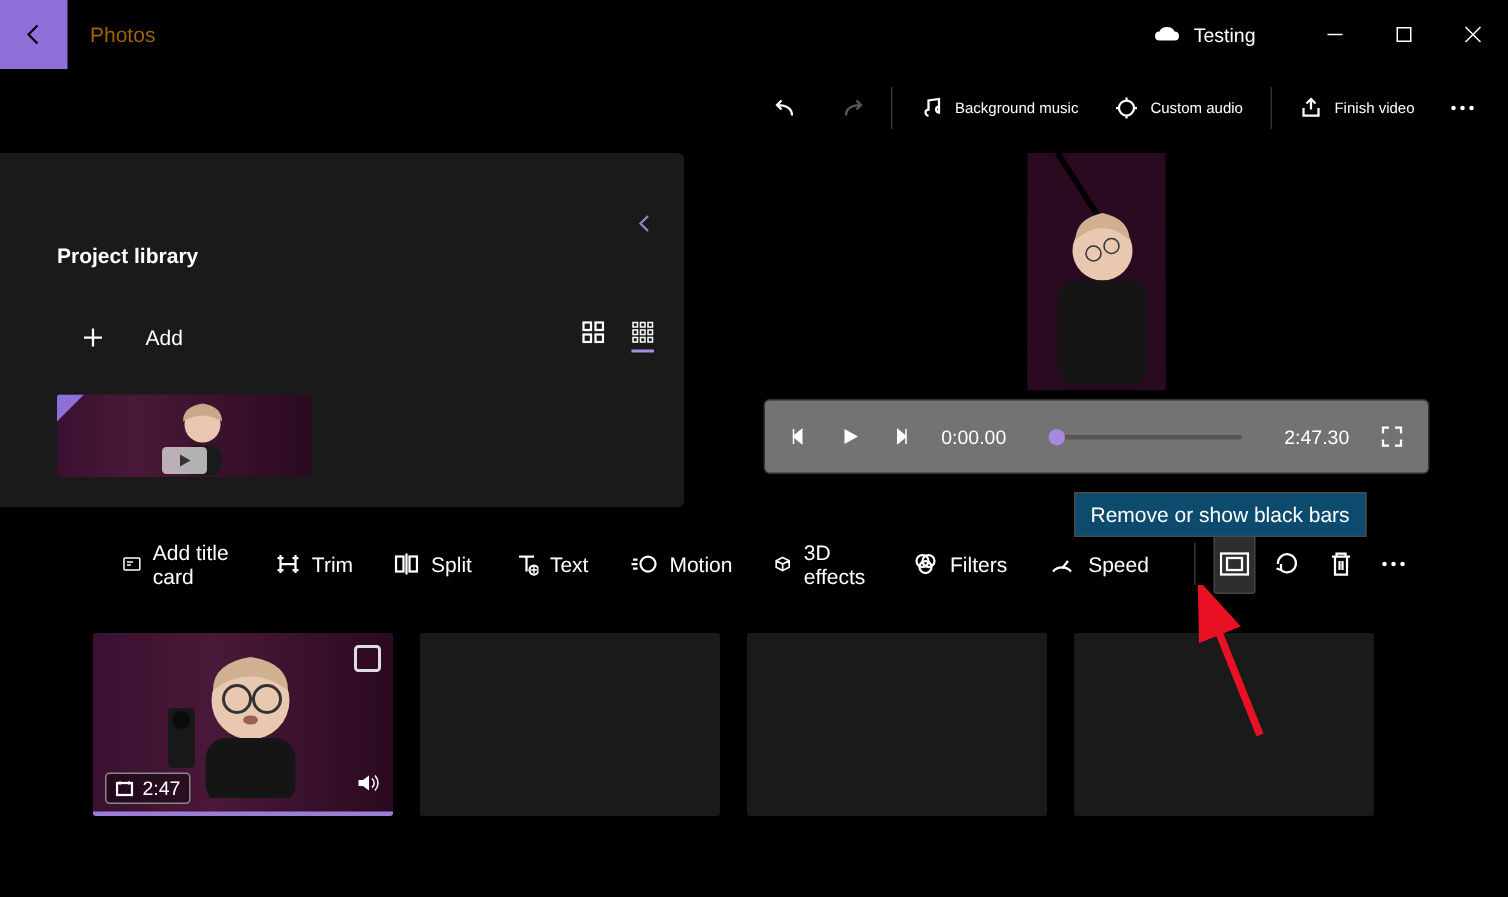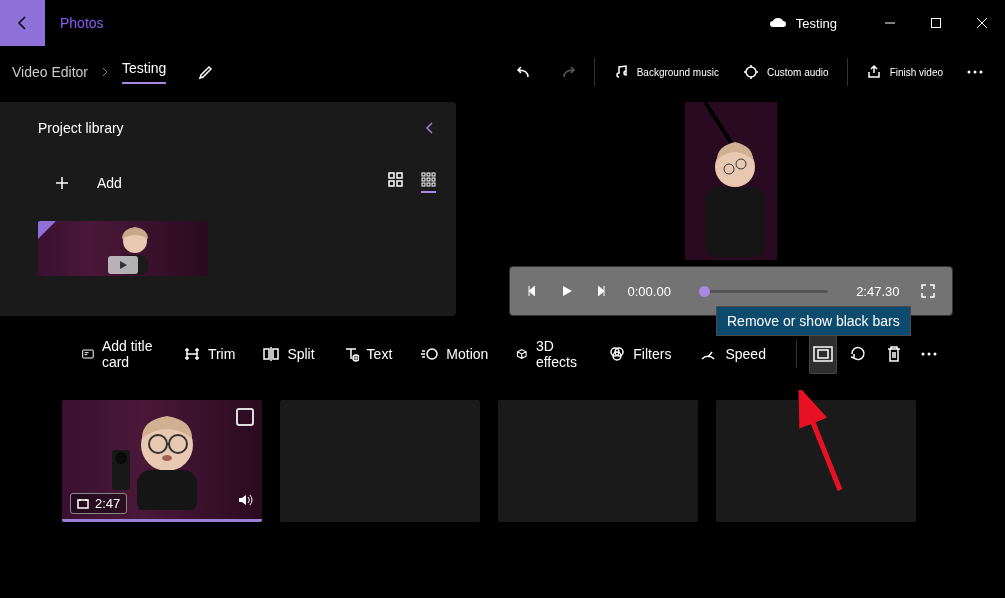--- a/index.html
+++ b/index.html
@@ -1,21 +1,21 @@
 <!DOCTYPE html>
 <html><head>
 <meta charset="utf-8">
 <style>
   * { box-sizing: border-box; margin: 0; padding: 0; font-family: "Segoe UI", sans-serif; }
   body { background: #000; color: #fff; width: 1005px; height: 598px; overflow: hidden; position: relative; }
 
   
   .titlebar { height: 46px; display: flex; align-items: center; }
   .back-btn { width: 45px; height: 46px; background: #8f6fd8; display: flex; align-items: center; justify-content: center; }
-  .app-title { padding-left: 15px; font-size: 14px; color: #8b5cf6; }
+  .app-title { padding-left: 15px; font-size: 14px; color: #a16207; }
   .titlebar-spacer { flex: 1; }
   .onedrive { display: flex; align-items: center; gap: 8px; font-size: 13px; padding-right: 30px; }
   .win-controls { display: flex; }
   .win-btn { width: 46px; height: 46px; display: flex; align-items: center; justify-content: center; }
   .win-btn svg { stroke: #fff; fill: none; }
 
   
   .toolbar { height: 52px; display: flex; align-items: center; padding: 0 12px; }
   .breadcrumb { display: flex; align-items: center; gap: 12px; }
   .bc-item { font-size: 14px; color: #ccc; }
@@ -24,21 +24,21 @@
   .pencil { margin-left: 20px; }
   .toolbar-spacer { flex: 1; }
   .toolbar-actions { display: flex; align-items: center; gap: 4px; }
   .tb-btn { display: flex; align-items: center; gap: 8px; padding: 8px 10px; font-size: 10px; color: #fff; border-radius: 2px; }
   .sep { width: 1px; height: 28px; background: #333; margin: 0 4px; }
 
   
   .main { display: flex; padding: 4px 0 0 0; gap: 50px; }
   .library { width: 456px; background: #1a1a1a; border-radius: 0 4px 4px 0; padding: 18px 20px 20px 38px; }
   .library-header { display: flex; align-items: center; justify-content: space-between; }
-  .library-title { font-size: 14px; font-weight: 400; }
+  .library-title { font-size: 14px; font-weight: 700; margin-top: 42px; }
   .collapse-library { color: #9b7fd6; }
   .library-add { display: flex; align-items: center; justify-content: space-between; margin-top: 36px; }
   .add-btn { display: flex; align-items: center; gap: 28px; font-size: 14px; padding-left: 17px;}
   .view-toggles { display: flex; gap: 18px; }
   .view-toggles span { color: #999; }
   .view-toggles .active { color: #fff; border-bottom: 2px solid #a888e0; padding-bottom: 4px; }
   .library-thumbs { margin-top: 28px; }
   .lib-thumb { width: 170px; height: 55px; position: relative; border-radius: 2px; overflow: hidden; background: linear-gradient(90deg, #3a1030 0%, #4a1838 30%, #2a0a20 100%); }
   .lib-thumb .corner { position: absolute; top: 0; left: 0; width: 0; height: 0; border-top: 18px solid #8f6fd8; border-right: 18px solid transparent; }
   .lib-thumb .play { position: absolute; bottom: 2px; left: 50%; transform: translateX(-50%); width: 30px; height: 18px; background: #d8d8d8cc; border-radius: 3px; display: flex; align-items: center; justify-content: center; }
@@ -107,34 +107,20 @@
       </div>
     <div class="win-btn">
         <svg width="12" height="12">
           <path d="M1 1 L11 11 M11 1 L1 11" stroke="#fff"></path>
         </svg>
       </div>
   </div>
 </div>
 
 <div class="toolbar">
-  <div class="breadcrumb">
-    <span class="bc-item">Video Editor</span>
-    <span class="bc-chevron">
-      <svg width="10" height="10">
-          <path d="M3 1 L7 5 L3 9" stroke="#888" fill="none"></path>
-        </svg>
-    </span>
-    <span class="bc-item bc-active">Testing</span>
-    <span class="pencil">
-      <svg class="icon" width="16" height="16" viewBox="0 0 16 16">
-          <path d="M2 14 L3 11 L11 3 L13 5 L5 13 Z"></path>
-        </svg>
-    </span>
-  </div>
   <div class="toolbar-spacer"></div>
   <div class="toolbar-actions">
     <div class="tb-btn">
       <svg class="icon" width="18" height="18" viewBox="0 0 18 18">
           <path d="M5 4 L2 7 L5 10 M2 7 Q12 7 12 14"></path>
         </svg>
     </div>
     <div class="tb-btn" style="opacity:.35">
       <svg class="icon" width="18" height="18" viewBox="0 0 18 18">
           <path d="M13 4 L16 7 L13 10 M16 7 Q6 7 6 14"></path>

